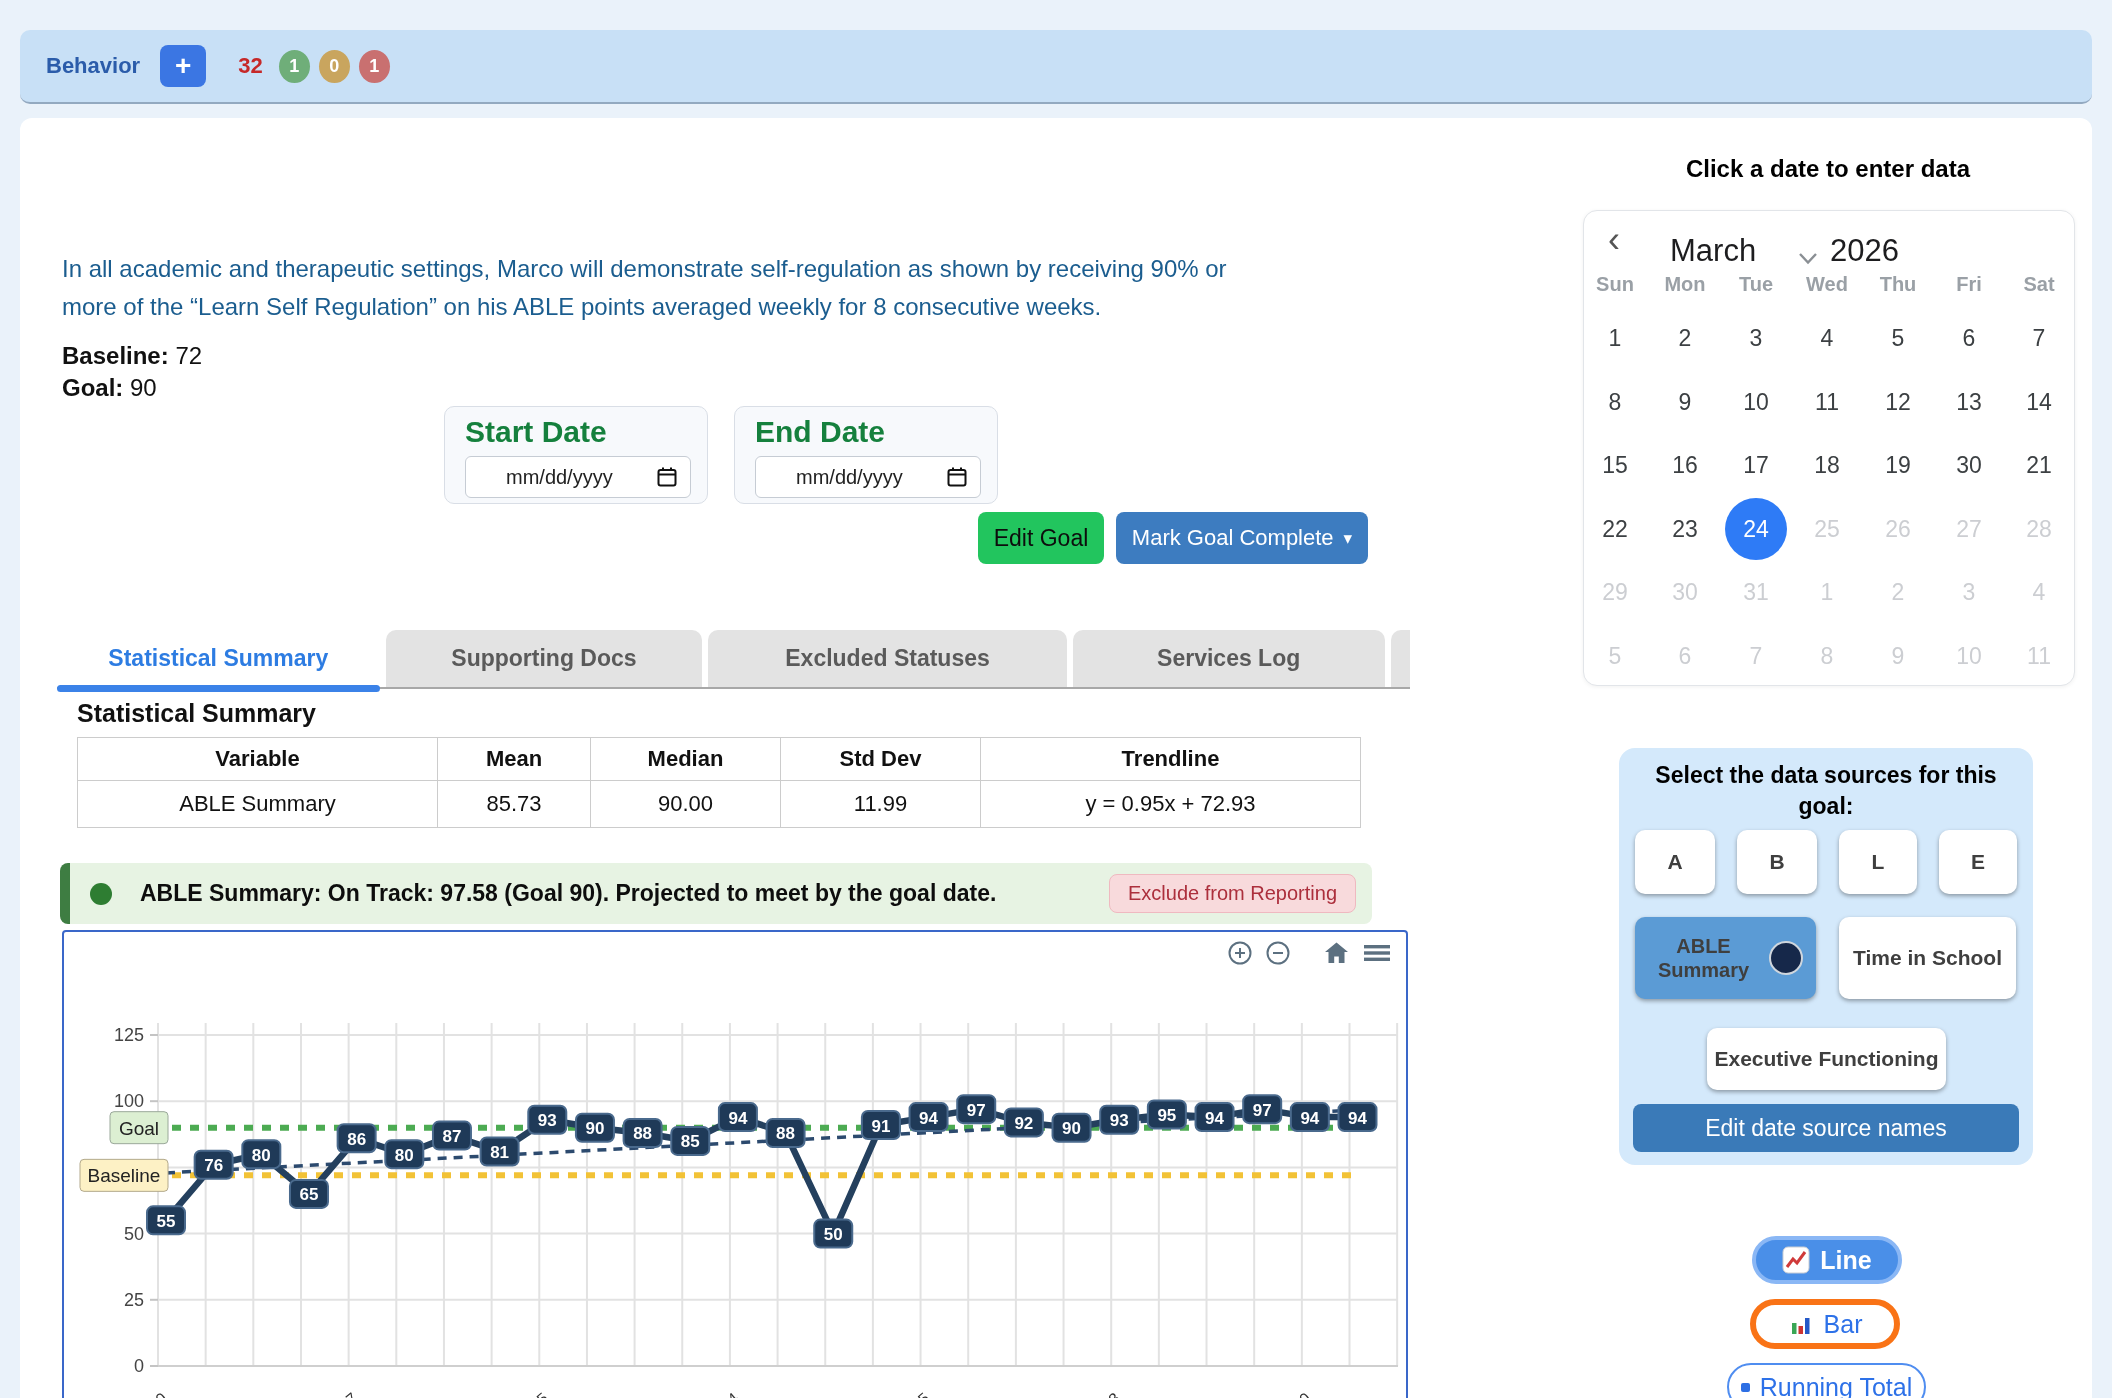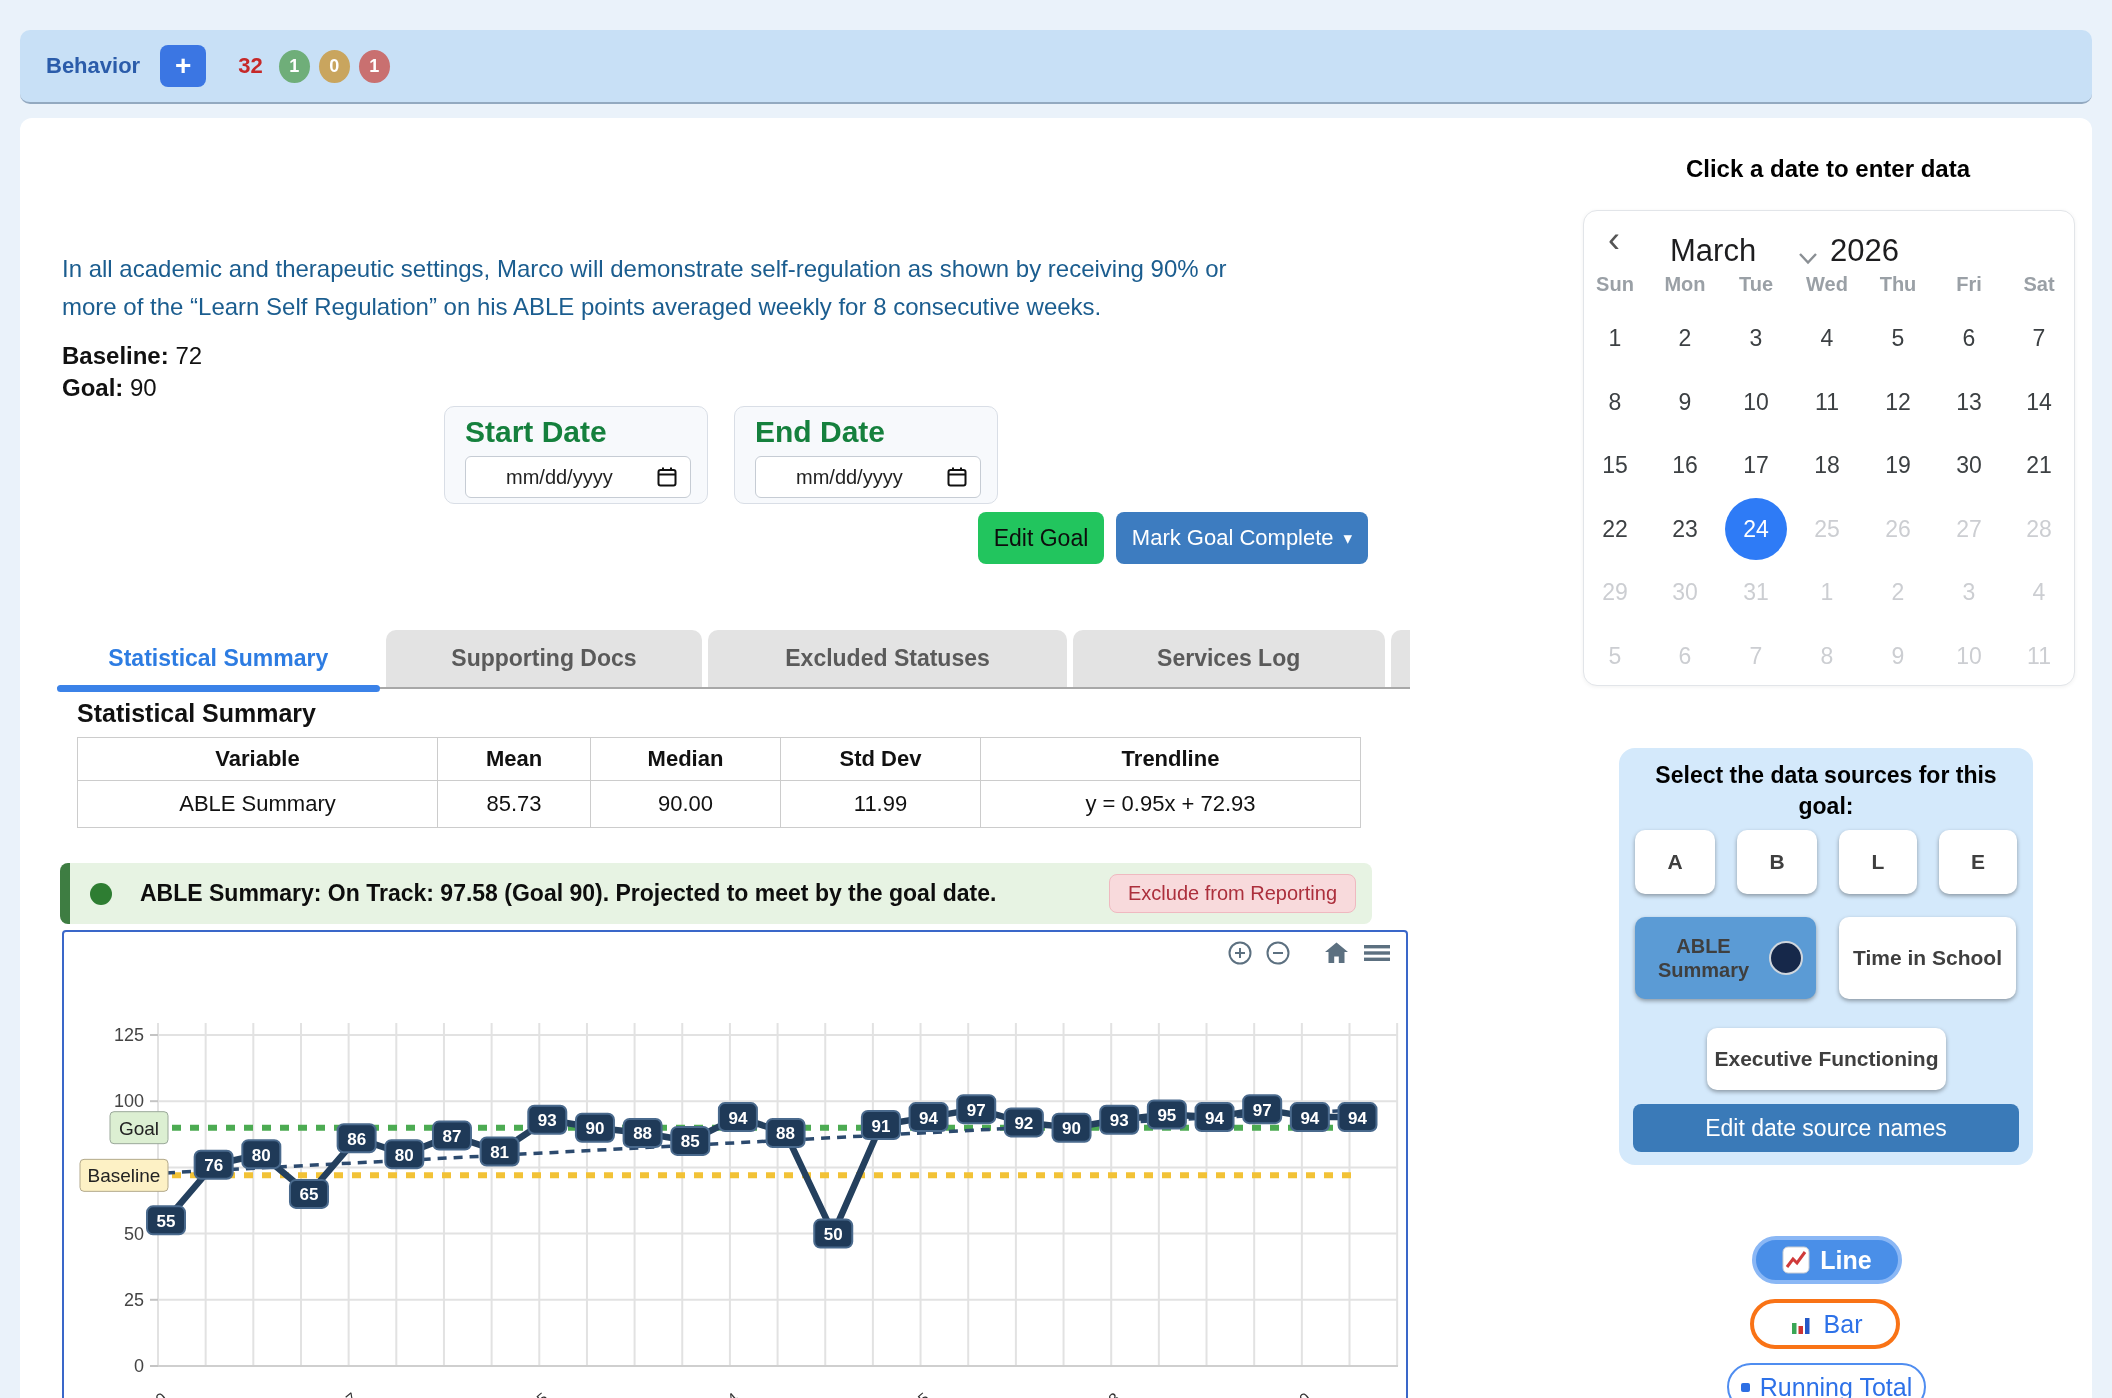--- a/index.html
+++ b/index.html
@@ -116,21 +116,21 @@
   .src-edit{left:14px;top:356px;width:386px;height:48px;background:#3a7ab8;border:none;
     border-radius:8px;color:#fff;font-size:23px;display:flex;align-items:center;
     justify-content:center;cursor:pointer;position:absolute;}
 
   
   .ct-btn{position:absolute;display:flex;align-items:center;justify-content:center;gap:10px;
     box-sizing:border-box;cursor:pointer;border-radius:28px;font-size:25px;}
   #btn-line{left:1752px;top:1236px;width:150px;height:48px;background:#4a8fe8;
     border:4px solid #8ab7f5;color:#fff;font-weight:bold;}
   #btn-bar{left:1750px;top:1299px;width:150px;height:50px;background:#fff;
-    border:4px solid #f97316;color:#2d71e8;}
+    border:6px solid #f97316;color:#2d71e8;}
   #btn-running{left:1727px;top:1363px;width:199px;height:48px;background:#fff;
     border:2px solid #4f8df0;color:#2d71e8;}
   .bullet-sq{width:9px;height:9px;background:#2d6fe4;border-radius:2px;}
 </style>
 </head>
 <body>
 
 <div id="header-strip">
   <span class="hdr-title">Behavior</span>
   <button class="add-btn">

